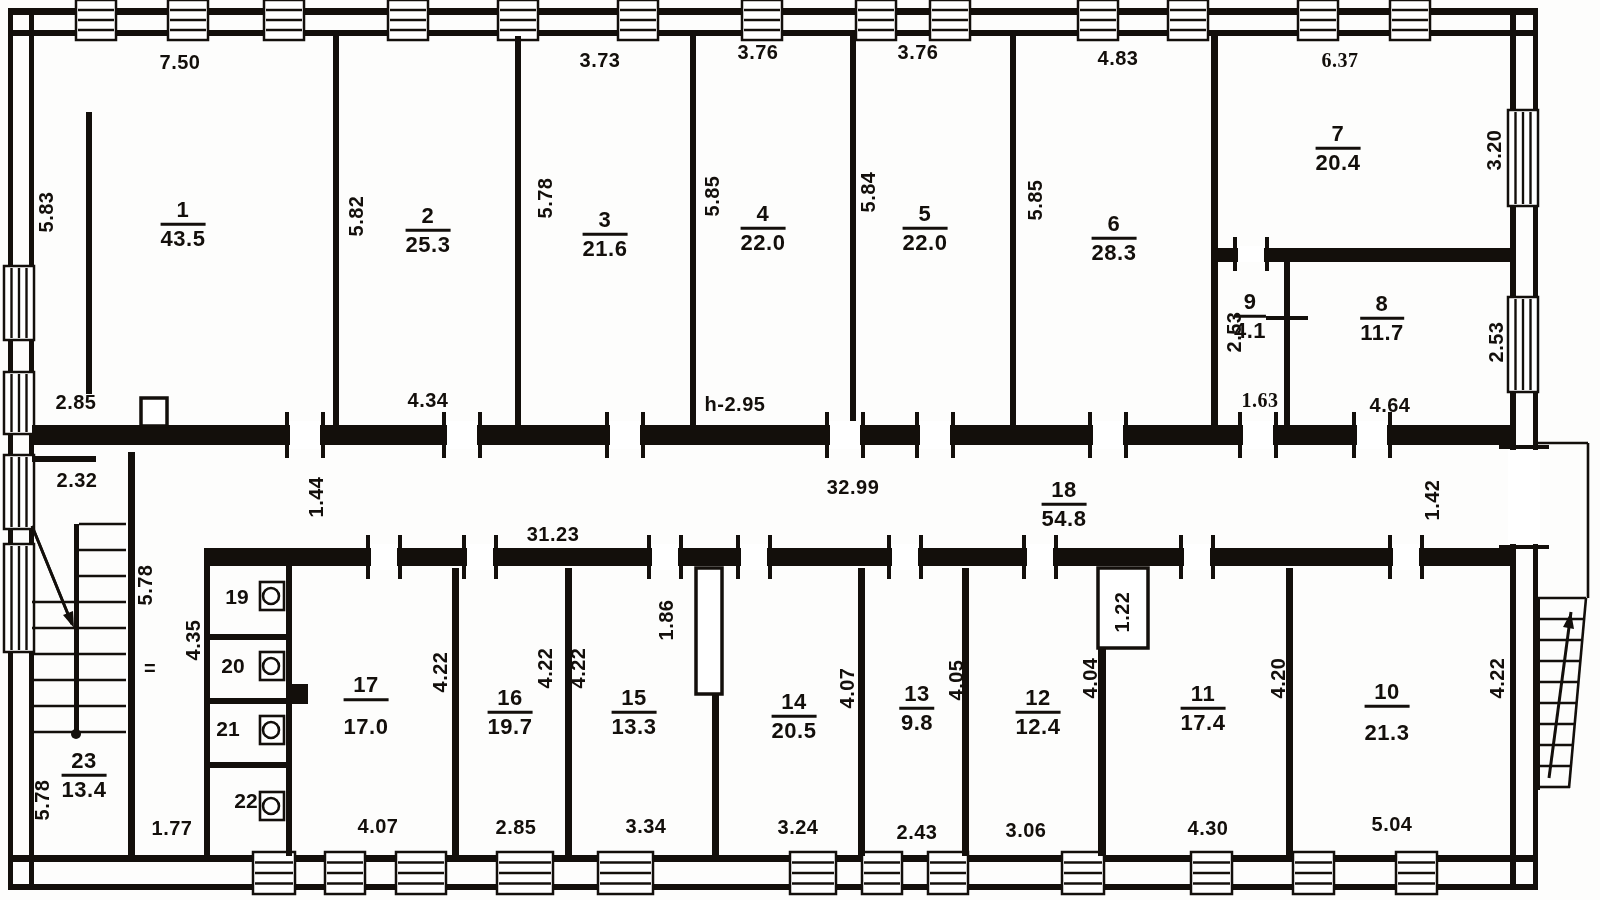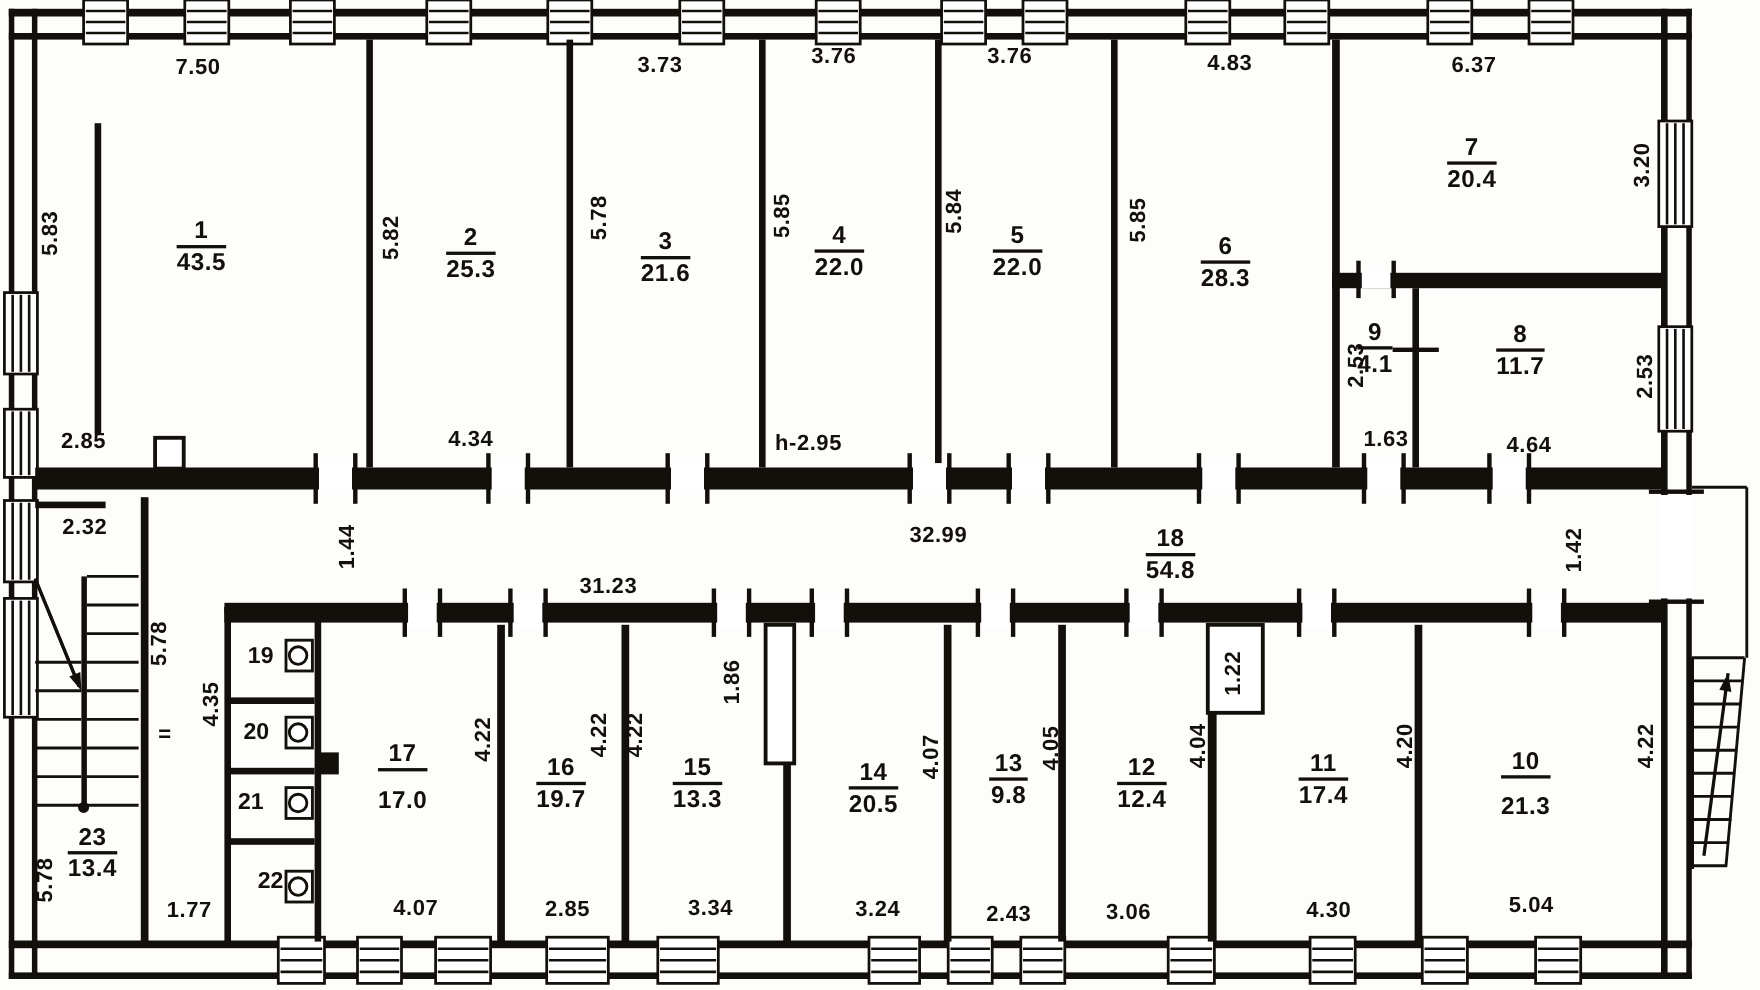--- a/index.html
+++ b/index.html
@@ -364,33 +364,33 @@
         </div>
         <div class="stall" style="left: 237px; top: 597px;">19</div>
         <div class="stall" style="left: 233px; top: 666px;">20</div>
         <div class="stall" style="left: 228px; top: 729px;">21</div>
         <div class="stall" style="left: 246px; top: 801px;">22</div>
         <div class="dim" style="left: 180px; top: 62px;">7.50</div>
         <div class="dim" style="left: 600px; top: 60px;">3.73</div>
         <div class="dim" style="left: 758px; top: 52px;">3.76</div>
         <div class="dim" style="left: 918px; top: 52px;">3.76</div>
         <div class="dim" style="left: 1118px; top: 58px;">4.83</div>
-        <div class="dim" style="left: 1340px; top: 60px;">6.37</div>
+        <div class="dim" style="left: 1340px; top: 60px; font-family: Liberation Serif, serif;">6.37</div>
         <div class="dim v" style="left: 46px; top: 212px;">5.83</div>
         <div class="dim v" style="left: 356px; top: 216px;">5.82</div>
         <div class="dim v" style="left: 545px; top: 198px;">5.78</div>
         <div class="dim v" style="left: 712px; top: 196px;">5.85</div>
         <div class="dim v" style="left: 868px; top: 192px;">5.84</div>
         <div class="dim v" style="left: 1035px; top: 200px;">5.85</div>
         <div class="dim v" style="left: 1494px; top: 150px;">3.20</div>
         <div class="dim" style="left: 76px; top: 402px;">2.85</div>
         <div class="dim" style="left: 428px; top: 400px;">4.34</div>
         <div class="dim" style="left: 735px; top: 404px;">h-2.95</div>
         <div class="dim v" style="left: 1234px; top: 332px;">2.53</div>
-        <div class="dim" style="left: 1260px; top: 400px;">1.63</div>
+        <div class="dim" style="left: 1260px; top: 400px; font-family: Liberation Serif, serif;">1.63</div>
         <div class="dim" style="left: 1390px; top: 405px; text-align: center;">4.64</div>
         <div class="dim v" style="left: 1496px; top: 342px;">2.53</div>
         <div class="dim" style="left: 77px; top: 480px;">2.32</div>
         <div class="dim v" style="left: 316px; top: 497px;">1.44</div>
         <div class="dim" style="left: 853px; top: 487px;">32.99</div>
         <div class="dim" style="left: 553px; top: 534px;">31.23</div>
         <div class="dim v" style="left: 1432px; top: 500px;">1.42</div>
         <div class="dim v" style="left: 145px; top: 585px;">5.78</div>
         <div class="dim v" style="left: 193px; top: 640px;">4.35</div>
         <div class="dim" style="left: 150px; top: 668px;">=</div>

